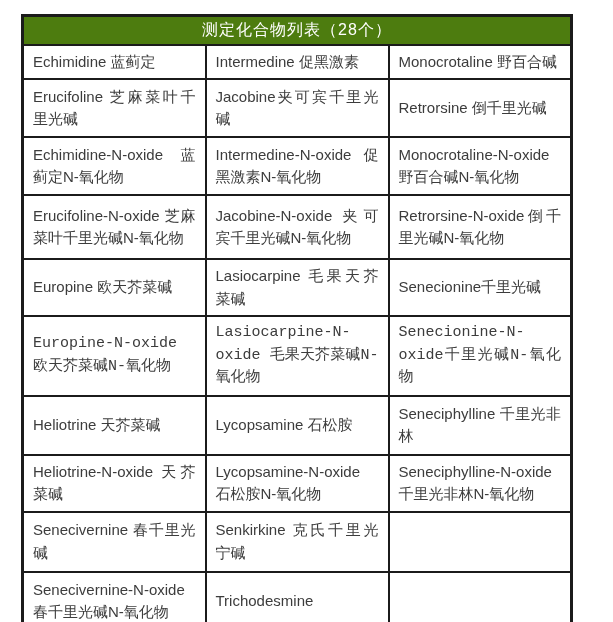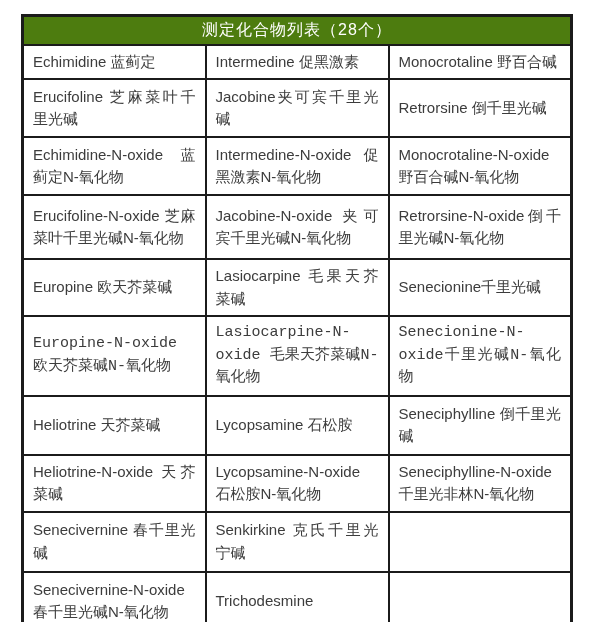--- a/index.html
+++ b/index.html
@@ -90,21 +90,21 @@
       <td>Senecionine千里光碱</td>
     </tr>
     <tr class="h57">
       <td>Europine-N-oxide 欧天芥菜碱N-氧化物</td>
       <td>Lasiocarpine-N-oxide 毛果天芥菜碱N-氧化物</td>
       <td>Senecionine-N-oxide千里光碱N-氧化物</td>
     </tr>
     <tr class="h59">
       <td>Heliotrine 天芥菜碱</td>
       <td>Lycopsamine 石松胺</td>
-      <td>Seneciphylline 倒千里光碱</td>
+      <td>Seneciphylline 千里光非林</td>
     </tr>
     <tr class="h56">
       <td>Heliotrine-N-oxide 天芥菜碱</td>
       <td>Lycopsamine-N-oxide 石松胺N-氧化物</td>
       <td>Seneciphylline-N-oxide 千里光非林N-氧化物</td>
     </tr>
     <tr class="h60">
       <td>Senecivernine 春千里光碱</td>
       <td>Senkirkine 克氏千里光宁碱</td>
       <td></td>

